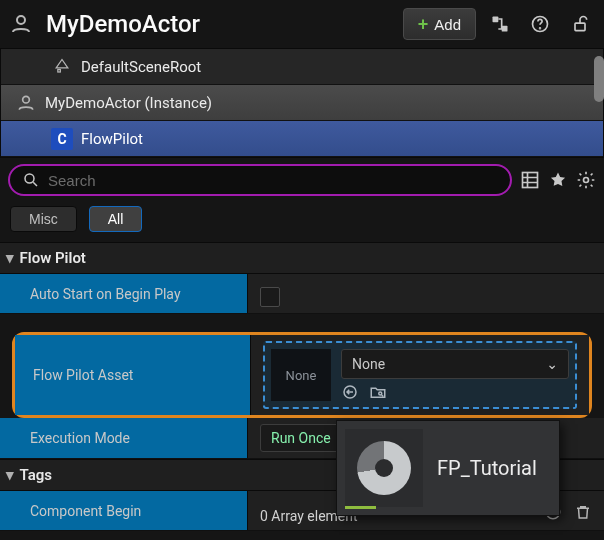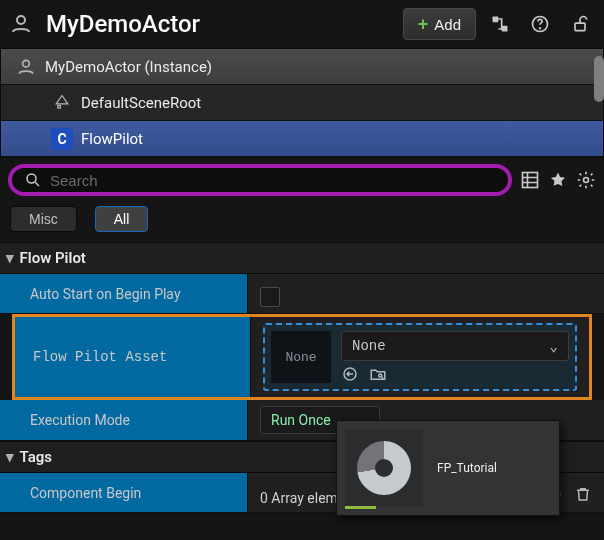--- a/index.html
+++ b/index.html
@@ -103,30 +103,30 @@
     gap: 8px;
     background:#151515;
   }
   .search-box {
     display:flex; align-items:center;
     flex: 1;
     height: 32px;
     background:#0d0d0d;
     border-radius: 16px;
     padding: 0 12px;
-    border: 4px solid #a21caf;
+    border: 2px solid #a21caf;
   }
   .search-box input {
     flex:1; background:transparent; border:none; outline:none;
     color:#ccc; font-size:15px; margin-left:8px;
   }
   .search-box input::placeholder { color:#6c6c6c; }
   .small-icon { color:#c8c8c8; cursor:pointer; display:inline-flex; }
   
-  .filter-row { display:flex; gap:18px; padding: 4px 10px 10px; }
+  .filter-row { display:flex; gap:12px; padding: 4px 10px 10px; }
   .filter-btn {
     padding: 4px 18px;
     border-radius: 4px;
     background:#2d2d2d;
     color:#c0c0c0;
     font-size:14px;
     border:1px solid #0a0a0a;
     cursor:pointer;
   }
   .filter-btn.active { background:#404040; color:#fff; border-color:#1369bd; }
@@ -169,23 +169,22 @@
   .checkbox {
     width:20px; height:20px;
     background:#1a1a1a;
     border:1px solid #4a4a4a;
     border-radius:2px;
   }
   
   .highlight-wrap {
     position:relative;
     border:3px solid #e0851f;
-    margin: 0 12px 0 12px;
-    border-radius:0;
-    font-family:Liberation Mono, monospace;
+    margin: 18px 12px 0 12px;
+    border-radius:12px;
   }
   .highlight-wrap .prop-label { width:236px; padding-left:18px;}
   .asset-box {
     flex:1;
     display:flex;
     align-items:stretch;
     border:2px dashed #3b8ed4;
     border-radius:3px;
     padding:6px;
     gap:10px;
@@ -258,21 +257,21 @@
     width:54px; height:54px;
     border-radius:50%;
     background: conic-gradient(#c7cacc 0 260deg, #727477 260deg 360deg);
     display:flex;align-items:center;justify-content:center;
   }
   .pie::after{
     content:"";
     width:18px;height:18px;border-radius:50%;
     background:#2b2c2e;
   }
-  .tooltip-label { color:#ededed; font-size:12px; }
+  .tooltip-label { color:#ededed; font-size:20px; }
 </style>
 </head>
 <body>
 
 <div class="header">
   <span class="actor-icon">
     <svg width="24" height="24" viewBox="0 0 24 24" fill="none" stroke="currentColor" stroke-width="2">
         <circle cx="12" cy="8" r="4"></circle>
         <path d="M4 20c0-4 16-4 16 0"></path>
       </svg>
@@ -298,37 +297,37 @@
   </span>
   <span class="icon-btn">
     <svg width="20" height="20" viewBox="0 0 24 24" fill="none" stroke="currentColor" stroke-width="2">
         <rect x="6" y="11" width="12" height="9" rx="1"></rect>
         <path d="M12 11V7a4 4 0 0 1 8 0"></path>
       </svg>
   </span>
 </div>
 
 <div class="outliner">
+  <div class="outliner-row depth1">
+    <span class="row-icon">
+      <svg width="20" height="20" viewBox="0 0 24 24" fill="none" stroke="currentColor" stroke-width="1.5">
+          <path d="M12 3l7 10H5z"></path>
+          <rect x="7" y="15" width="3" height="3"></rect>
+        </svg>
+    </span>
+    <span>DefaultSceneRoot</span>
+  </div>
   <div class="outliner-row">
     <span class="row-icon">
       <svg width="20" height="20" viewBox="0 0 24 24" fill="none" stroke="currentColor" stroke-width="2">
           <circle cx="12" cy="8" r="4"></circle>
           <path d="M4 20c0-4 16-4 16 0"></path>
         </svg>
     </span>
     <span>MyDemoActor (Instance)</span>
-  </div>
-  <div class="outliner-row depth1">
-    <span class="row-icon">
-      <svg width="20" height="20" viewBox="0 0 24 24" fill="none" stroke="currentColor" stroke-width="1.5">
-          <path d="M12 3l7 10H5z"></path>
-          <rect x="7" y="15" width="3" height="3"></rect>
-        </svg>
-    </span>
-    <span>DefaultSceneRoot</span>
   </div>
   <div class="outliner-row depth2 selected">
     <span class="row-icon flow">C</span>
     <span>FlowPilot</span>
   </div>
 </div>
 <div class="scrollbar"></div>
 
 <div class="search-row">
   <div class="search-box">

